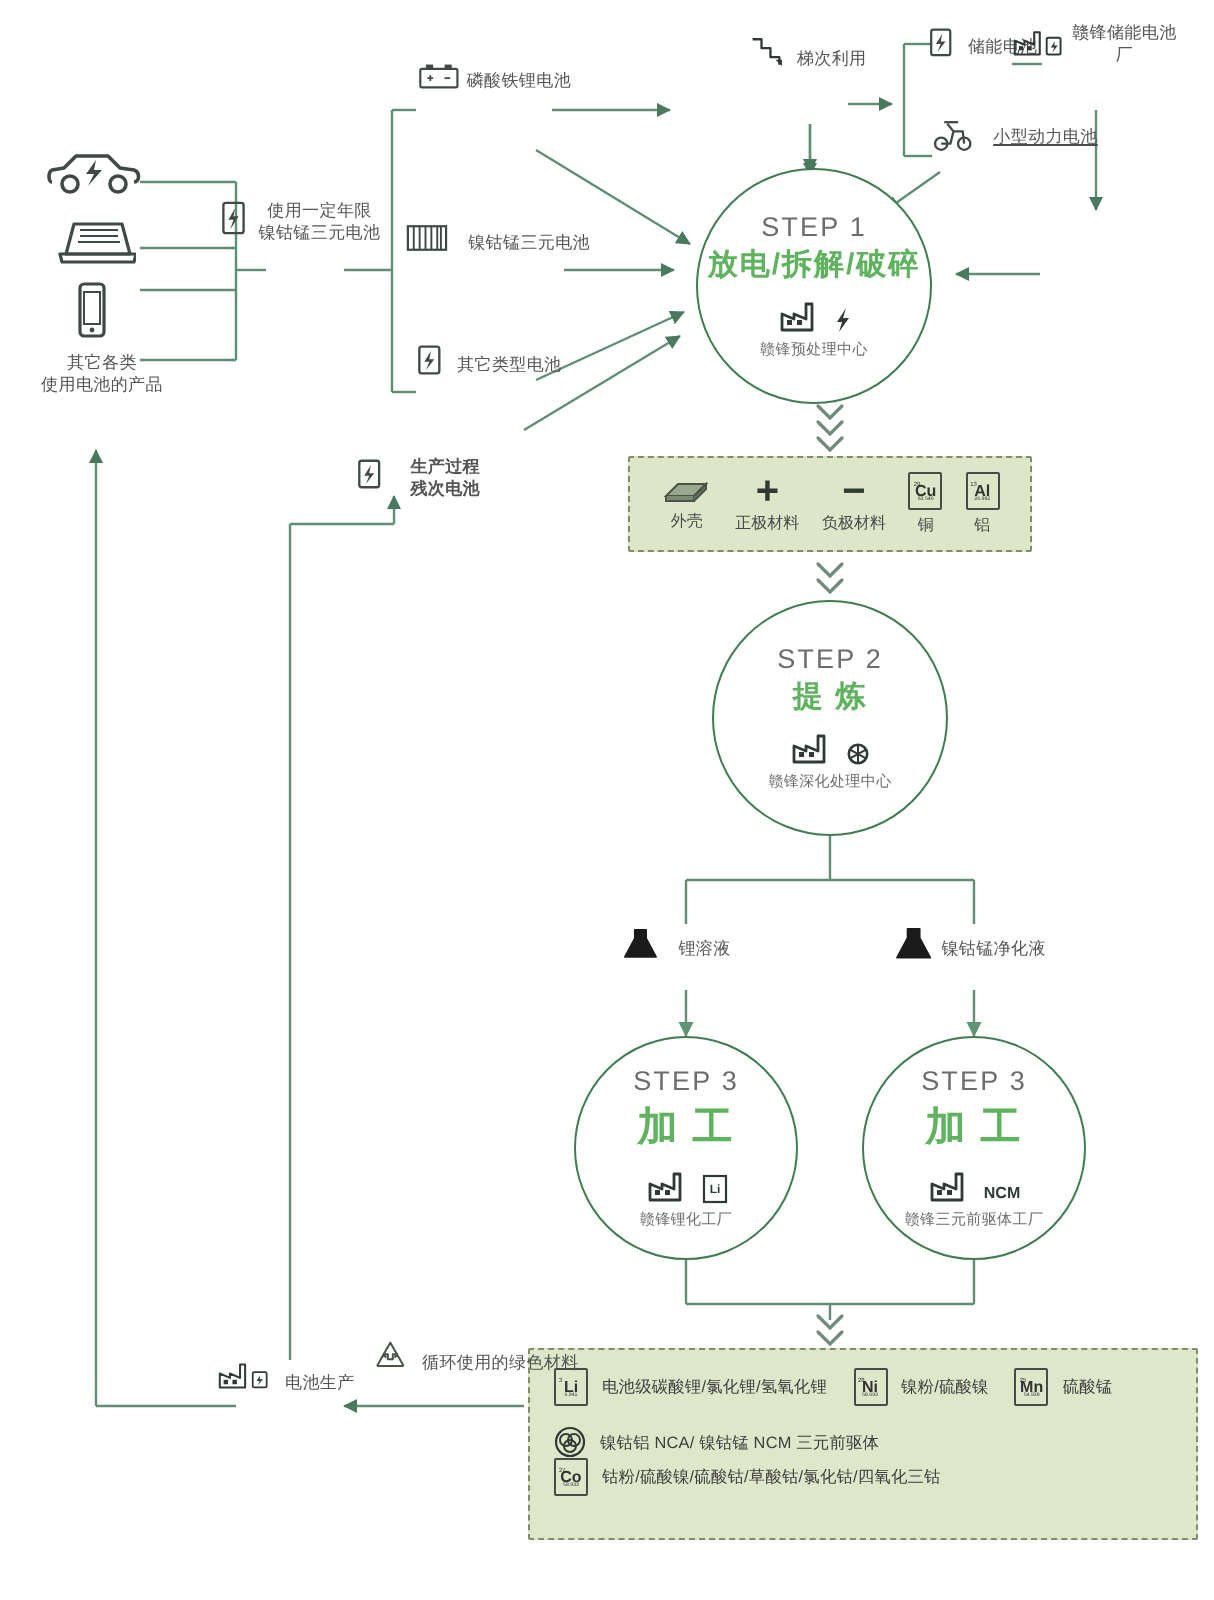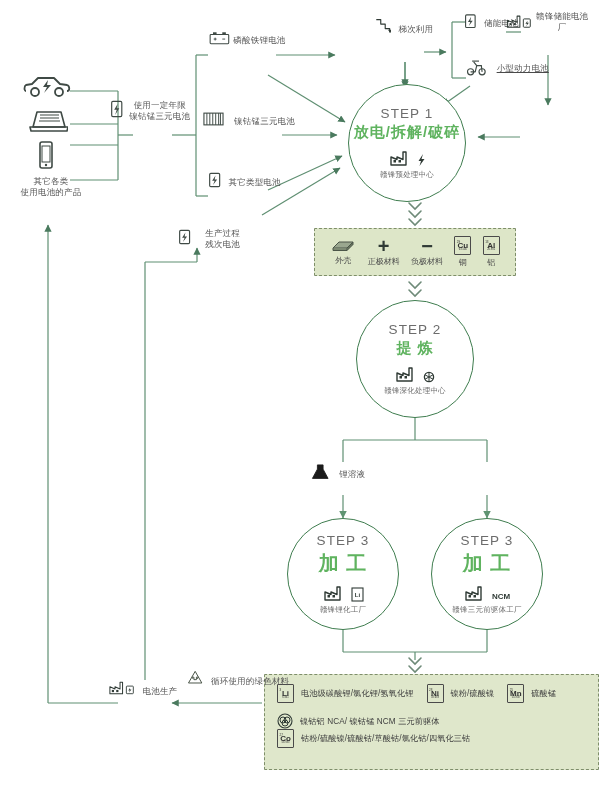--- a/index.html
+++ b/index.html
@@ -213,21 +213,21 @@
   </div>
 
   <div class="node" style="left:208px;top:170px;width:80px;">
     <svg class="ico" width="16" height="20" viewBox="0 0 16 20">
       <rect x="2" y="2" width="12" height="16" rx="1.4" fill="none" stroke="#3f4a45" stroke-width="1.4"></rect>
       <path d="M9,4.5 L5,11 L8,11 L6,16 L11,9.5 L8,9.5 z" fill="#3f4a45"></path>
     </svg>
     <div class="lbl" style="position:relative;top:2px;width:80px;">其它类型电池</div>
   </div>
 
-  <div class="node" style="left:178px;top:226px;width:76px;">
+  <div class="node" style="left:178px;top:226px;width:76px;font-weight:bold;">
     <svg class="ico" width="16" height="20" viewBox="0 0 16 20">
       <rect x="2" y="2" width="12" height="16" rx="1.4" fill="none" stroke="#3f4a45" stroke-width="1.4"></rect>
       <path d="M9,4.5 L5,11 L8,11 L6,16 L11,9.5 L8,9.5 z" fill="#3f4a45"></path>
     </svg>
     <div class="lbl" style="position:relative;top:2px;width:76px;">
       <div>生产过程</div>
       <div>残次电池</div>
     </div>
   </div>
 
@@ -340,20 +340,26 @@
     <div class="step-sub">赣锋深化处理中心</div>
   </div>
 
   <div class="node" style="left:311px;top:460px;width:64px;">
     <svg class="ico" width="26" height="24" viewBox="0 0 26 24">
       <path d="M9,2 L17,2 L17,8 L24,21 L2,21 L9,8 z" fill="#1b1b1b" stroke="#1b1b1b" stroke-width="1.2" stroke-linejoin="round"></path>
     </svg>
     <div class="lbl" style="position:relative;top:2px;width:64px;">锂溶液</div>
   </div>
 
+  <div class="node" style="left:447px;top:460px;width:80px;">
+    <svg class="ico" width="26" height="24" viewBox="0 0 26 24">
+      <path d="M9,2 L17,2 L17,8 L24,21 L2,21 L9,8 z" fill="#1b1b1b" stroke="#1b1b1b" stroke-width="1.2" stroke-linejoin="round"></path>
+    </svg>
+    <div class="lbl" style="position:relative;top:2px;width:80px;">镍钴锰净化液</div>
+  </div>
 
   <div class="circle" style="left:287px;top:518px;width:112px;height:112px;">
     <div class="step-k">STEP 3</div>
     <div class="step-t sm">加 工</div>
     <div class="step-ico">
       <svg width="26" height="18" viewBox="0 0 26 18">
         <path d="M2,16 L2,8 L8,10.5 L8,8 L14,10.5 L14,3 L17,3 L17,16 z" fill="none" stroke="#2f3a35" stroke-width="1.4" stroke-linejoin="round"></path>
         <rect x="4.5" y="11" width="2.5" height="2.5" fill="#2f3a35"></rect>
         <rect x="9.5" y="11" width="2.5" height="2.5" fill="#2f3a35"></rect>
       </svg>

